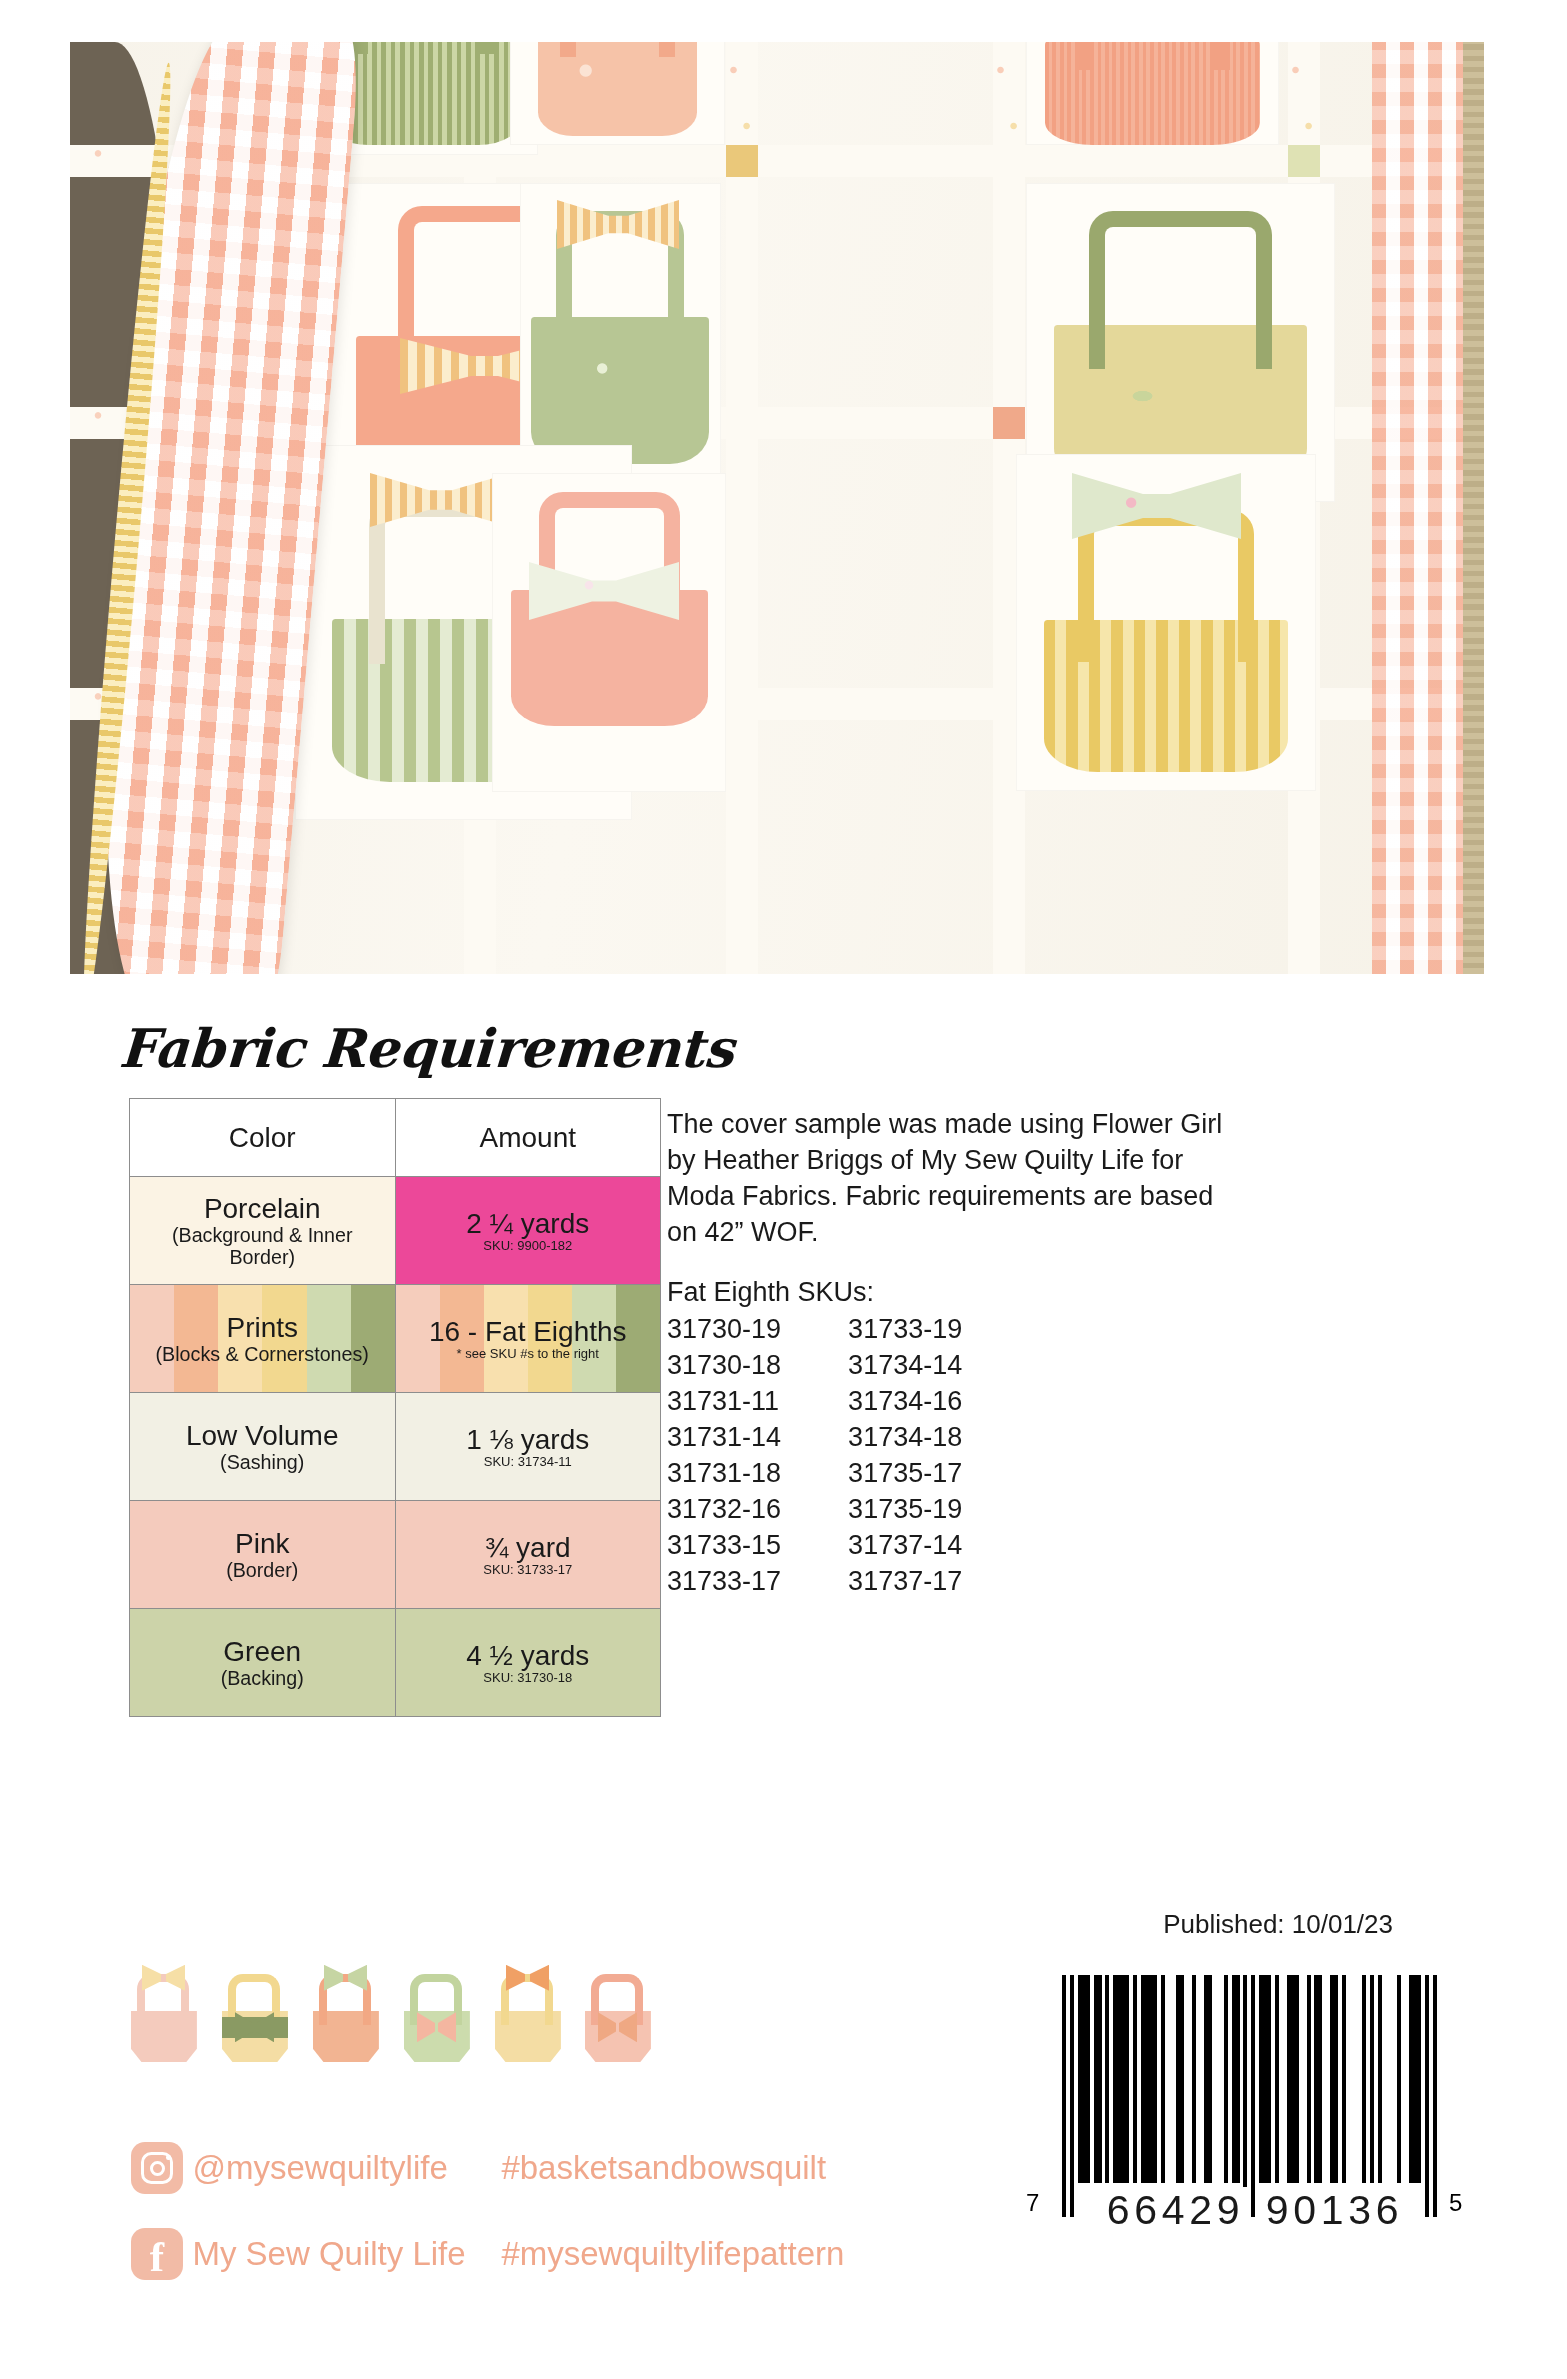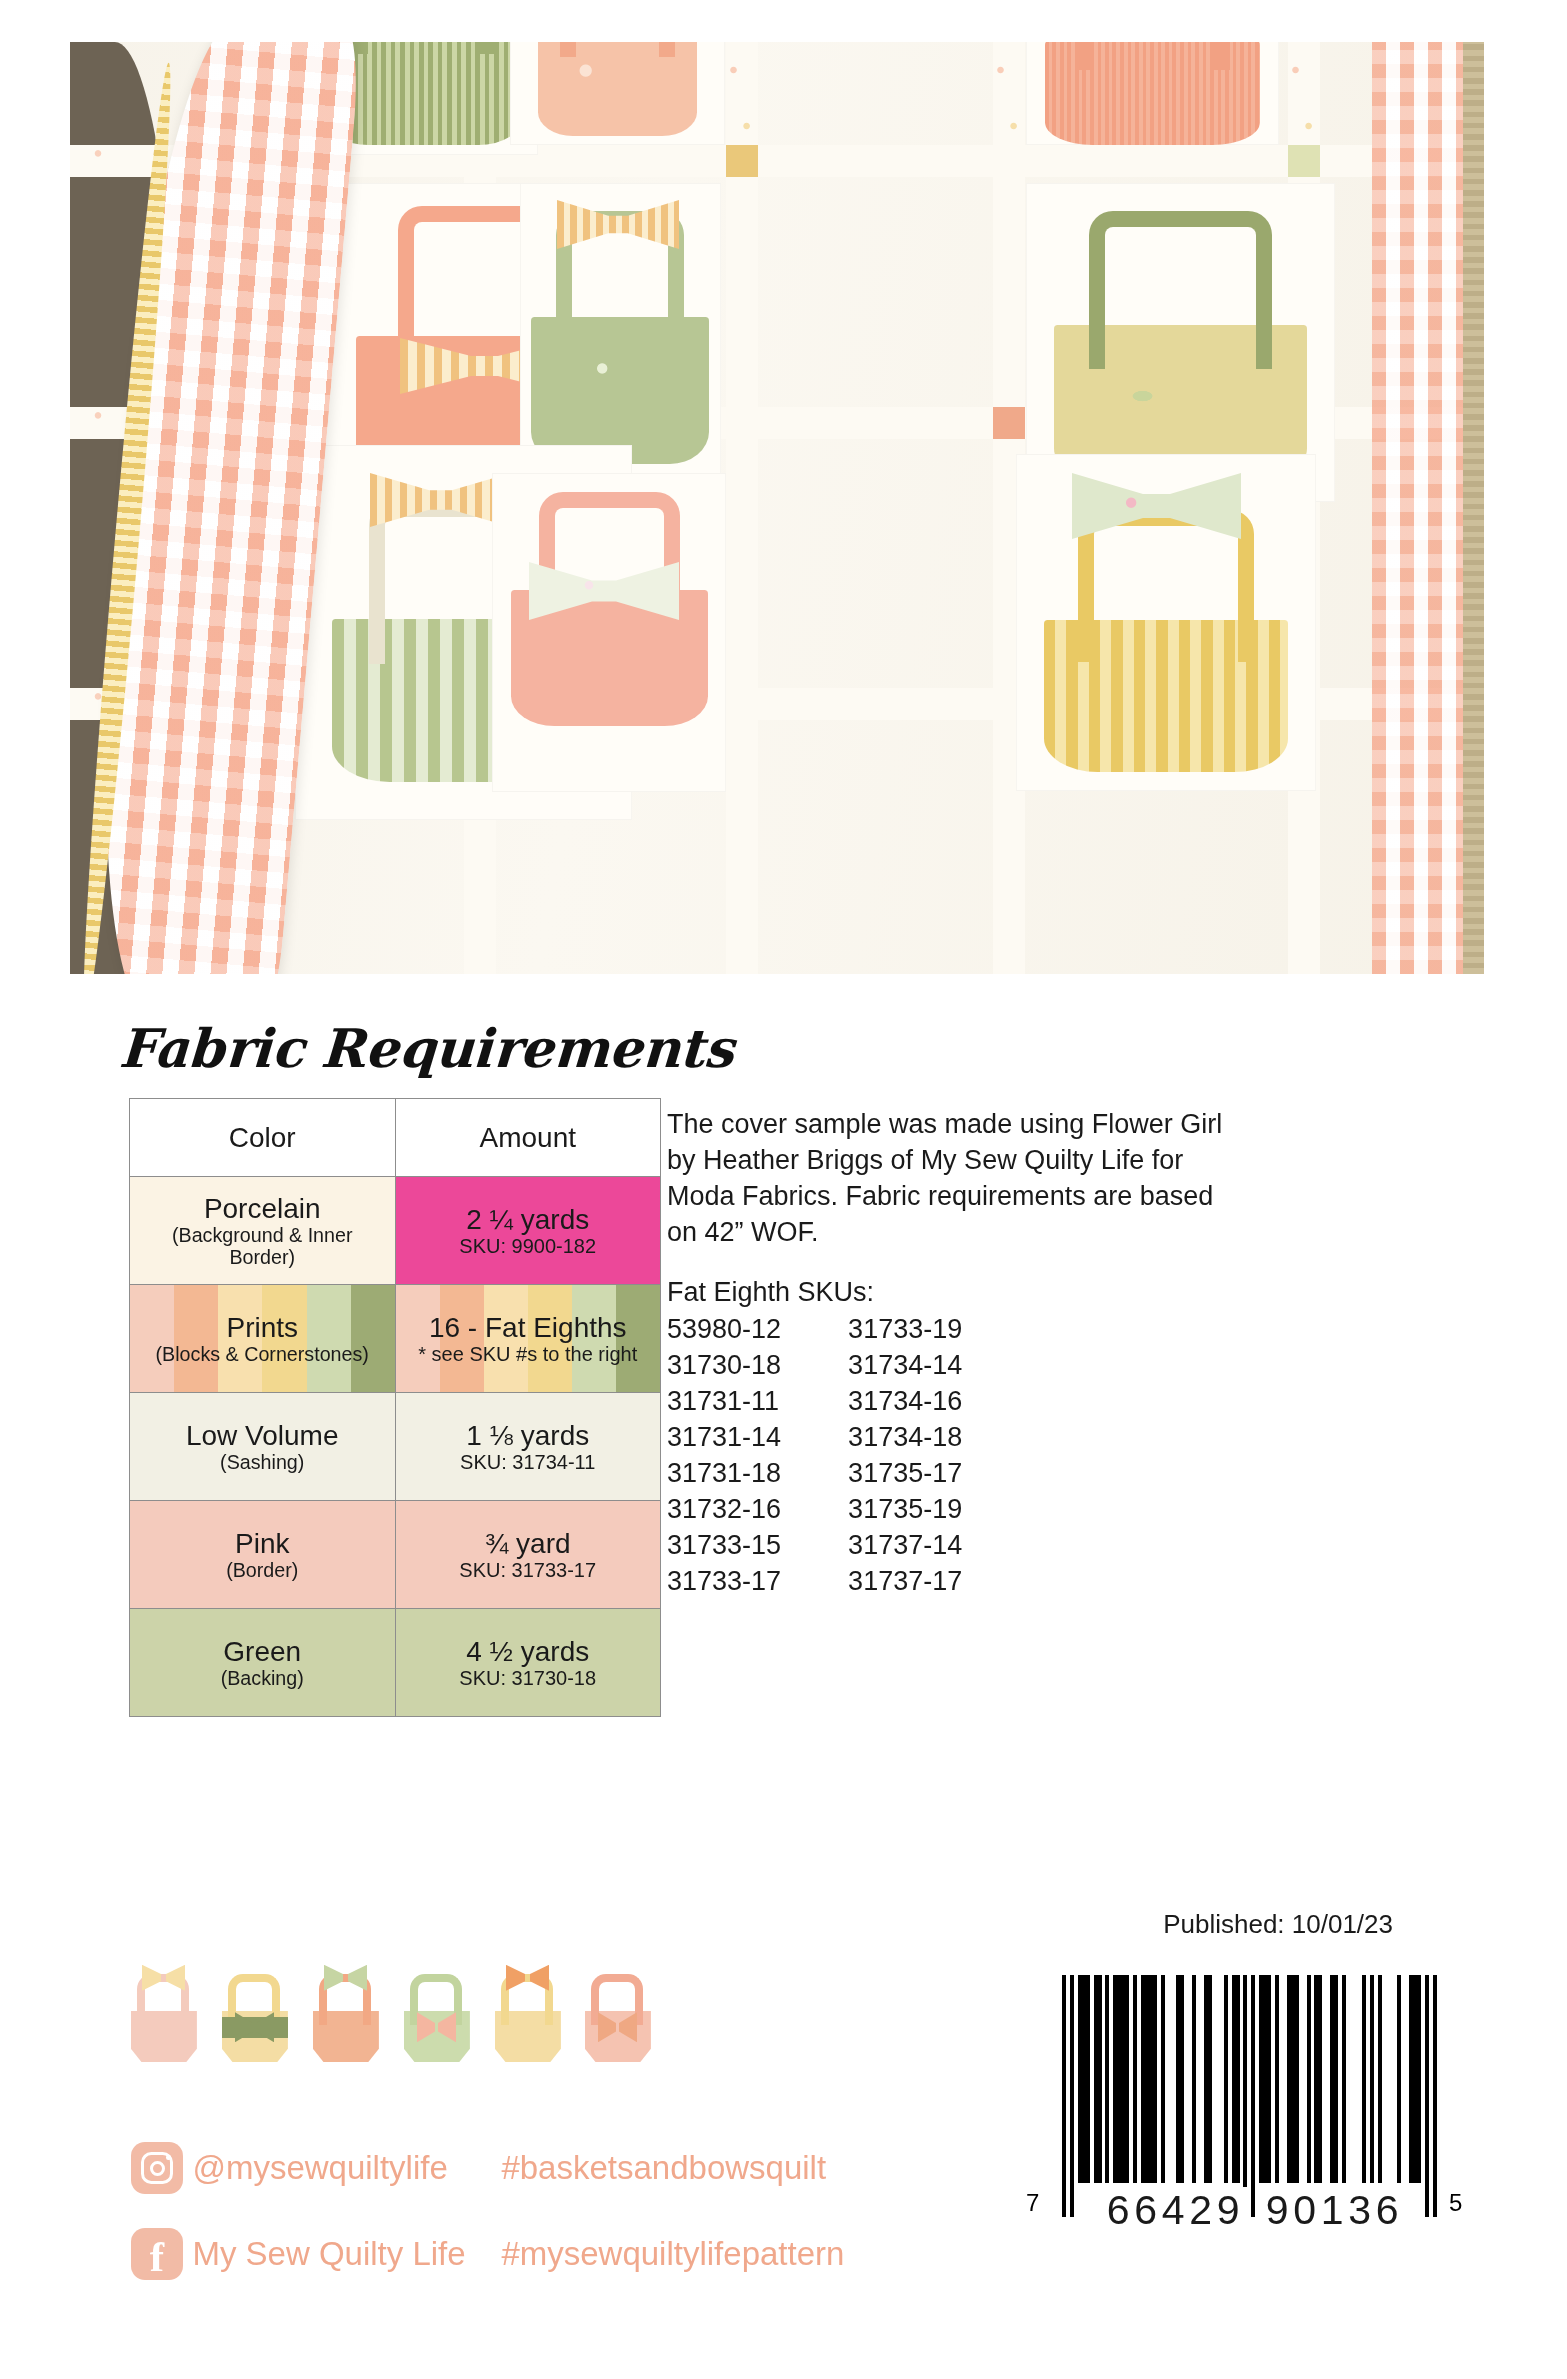--- a/index.html
+++ b/index.html
@@ -145,21 +145,21 @@
   }
   #fabric-table td { height: 107px; }
   .cell-inner {
     position: relative;
     z-index: 2;
     padding: 5.6px 7.5px;
     line-height: 1.12;
   }
   .c-main { font-size: 28px; }
   .c-sub  { font-size: 19.7px; }
-  .c-sku  { font-size: 20px; }
+  .c-sku  { font-size: 13px; }
   .stripes-bg {
     position: absolute;
     inset: 0;
     z-index: 1;
   }
 
   
   #right-col {
     position: absolute;
     left: 667px;
@@ -524,21 +524,21 @@
       </tr>
     </tbody>
 </table>
 
 <div id="right-col">
   <p>The cover sample was made using Flower Girl by Heather Briggs of My Sew Quilty Life for Moda Fabrics. Fabric requirements are based on 42” WOF.</p>
   <p style="margin-bottom:1.9px;">Fat Eighth SKUs:</p>
   <table class="sku-table">
     <tbody id="sku-body">
         <tr>
-          <td>53980-12</td>
+          <td>31730-19</td>
           <td>31733-19</td>
         </tr>
         <tr>
           <td>31730-18</td>
           <td>31734-14</td>
         </tr>
         <tr>
           <td>31731-11</td>
           <td>31734-16</td>
         </tr>

